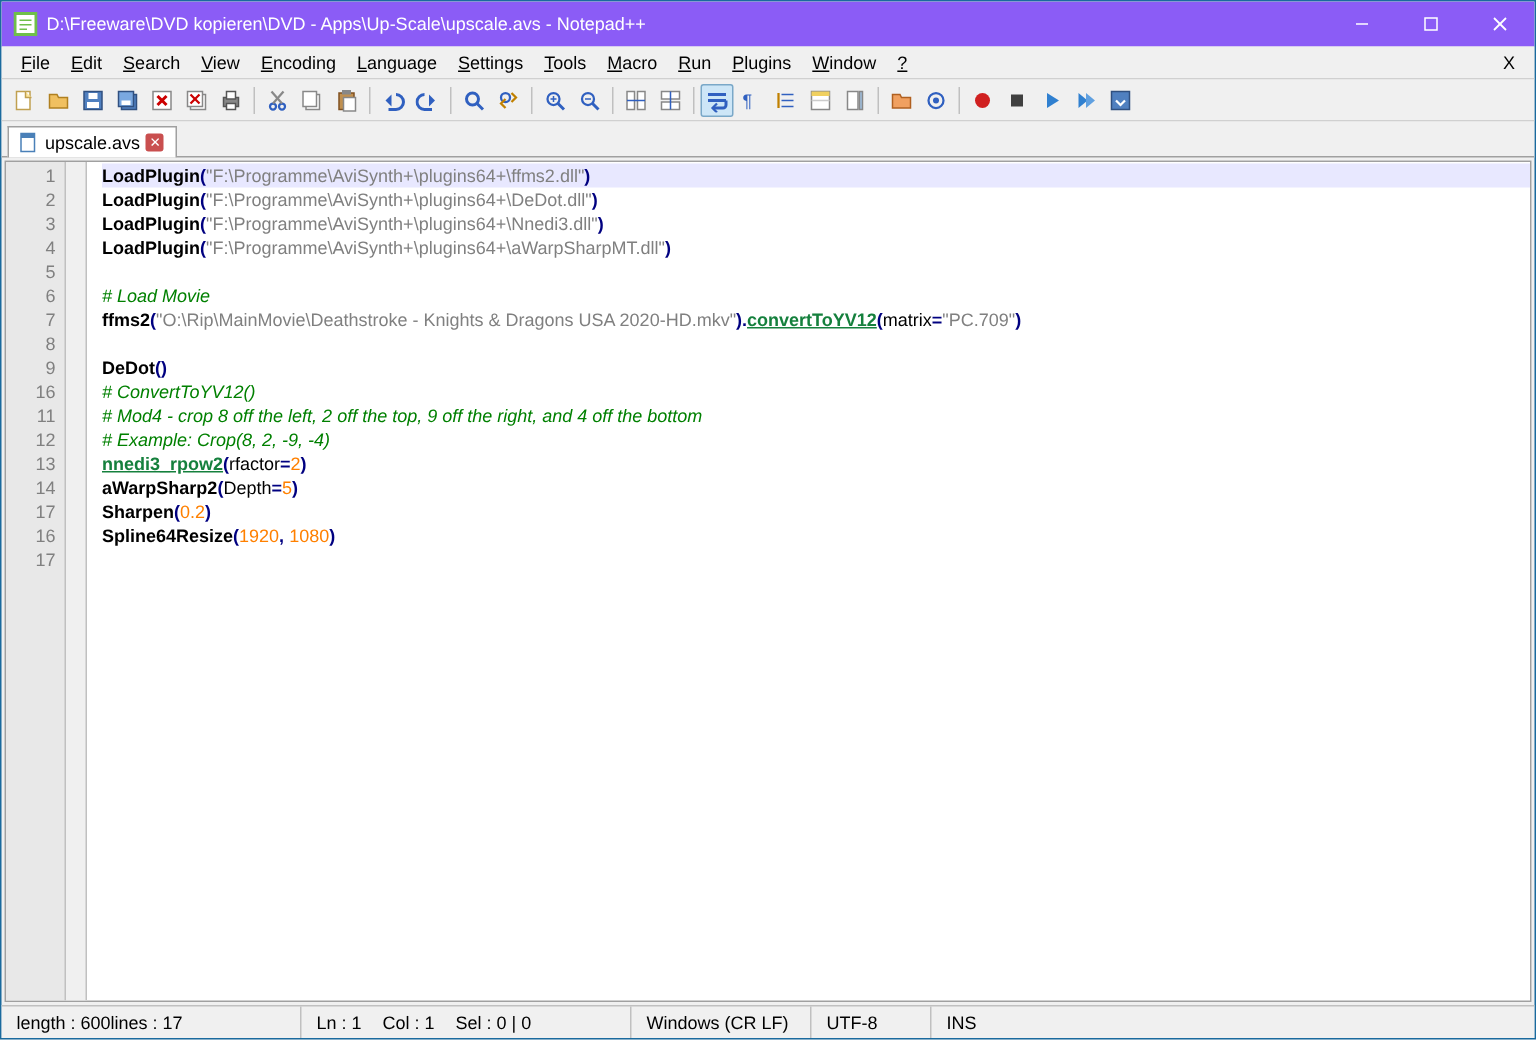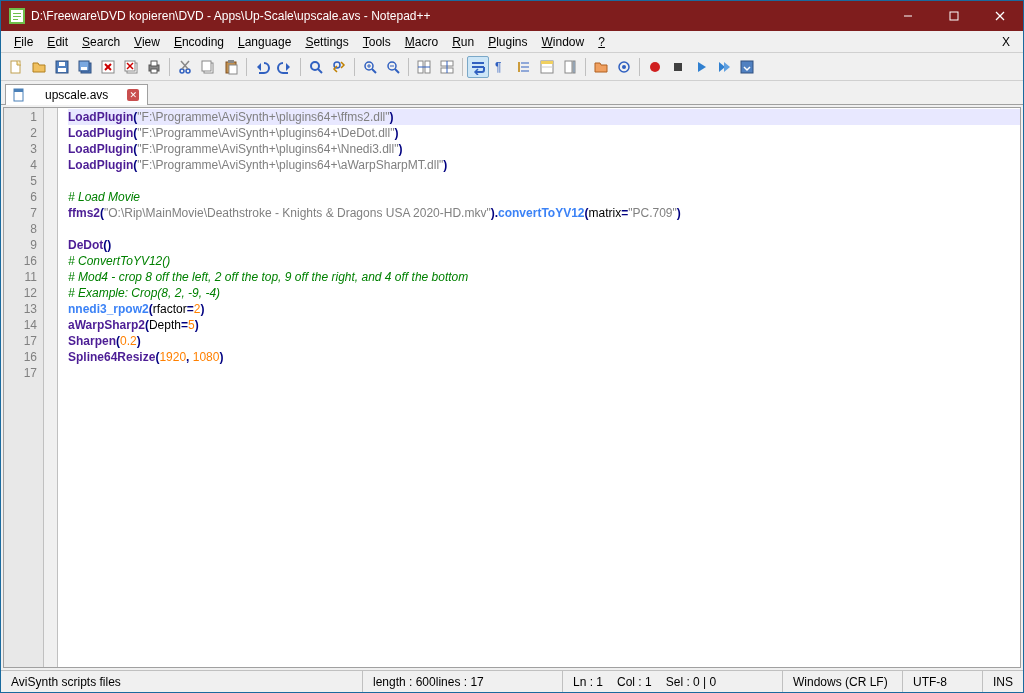--- a/index.html
+++ b/index.html
@@ -1,44 +1,44 @@
 <!DOCTYPE html>
 <html><head>
 <meta charset="utf-8">
 <style>
 * { margin:0; padding:0; box-sizing:border-box; font-family:"Segoe UI",Tahoma,sans-serif; font-size:12px; }
 body { background:#f0f0f0; width:1024px; height:693px; overflow:hidden; display:flex; flex-direction:column; border:1px solid #1a6a9e; }
-.titlebar { background:#7f1d1d; height:30px; display:flex; align-items:center; color:#fff; padding-left:8px; }
+.titlebar { background:#8b5cf6; height:30px; display:flex; align-items:center; color:#fff; padding-left:8px; }
 .titlebar .icon { width:16px; height:16px; margin-right:6px; }
 .title-text { flex:1; font-size:12px; }
 .win-controls { display:flex; height:100%; }
 .win-btn { width:46px; display:flex; align-items:center; justify-content:center; color:#fff; cursor:pointer; }
 .menubar { background:#f0f0f0; height:22px; display:flex; align-items:center; padding:0 6px; border-bottom:1px solid #d0d0d0; }
 .menu-item { padding:4px 7px; cursor:pointer; font-size:12px; }
 .menu-item .ul { text-decoration:underline; }
 .menu-spacer { flex:1; }
 .toolbar { background:#f0f0f0; height:28px; display:flex; align-items:center; padding:0 4px; border-bottom:1px solid #d0d0d0; gap:1px; }
 .tb-btn { width:22px; height:22px; display:flex; align-items:center; justify-content:center; cursor:pointer; border:1px solid transparent; border-radius:2px; }
 .tb-btn svg { width:16px; height:16px; }
 .tb-btn.active { background:#cde6f7; border-color:#7aa8c8; }
 .tb-sep { width:1px; height:18px; background:#c0c0c0; margin:0 3px; }
 .tabbar { background:#f0f0f0; height:24px; display:flex; align-items:flex-end; padding-left:4px; border-bottom:1px solid #a0a0a0; }
-.tab { background:#fff; border:1px solid #a0a0a0; border-bottom:none; padding:3px 8px 3px 6px; display:flex; align-items:center; gap:19px; font-size:12px; position:relative; top:1px; cursor:pointer; }
+.tab { background:#fff; border:1px solid #a0a0a0; border-bottom:none; padding:3px 8px 3px 6px; display:flex; align-items:center; gap:4px; font-size:12px; position:relative; top:1px; cursor:pointer; }
 .tab .file-icon { width:14px; height:14px; }
 .tab-close { width:12px; height:12px; background:#c94f4f; border-radius:2px; display:flex; align-items:center; justify-content:center; color:#fff; font-size:9px; line-height:1; cursor:pointer; }
 .editor { flex:1; background:#fff; display:flex; overflow:hidden; position:relative; margin:2px; border:1px solid #a0a0a0; }
 .gutter-fold { width:14px; background:#f0f0f0; border-right:1px solid #c0c0c0; }
 .gutter { width:40px; background:#e8e8e8; border-right:1px solid #c0c0c0; text-align:right; padding:1px 6px 0 0; color:#808080; font-family:Consolas,monospace; font-size:13px; line-height:16px; }
 .code { flex:1; padding:1px 0 0 10px; font-family:Consolas,monospace; font-size:13px; line-height:16px; white-space:pre; overflow:auto; }
 .code .line { height:16px; }
 .line.hl { background:#e8e8ff; }
-.tok-fn { color:#4c1d95; font-weight:bold; }
+.tok-fn { color:#000000; font-weight:bold; }
 .tok-str { color:#808080; }
 .tok-cmt { color:#008000;font-style:italic; }
-.tok-kw { color:#3b82f6; font-weight:bold; }
+.tok-kw { color:#15803d; font-weight:bold;text-decoration:underline; }
 .tok-num { color:#ff8000; }
 .tok-op { color:#000080; font-weight:bold; }
 .statusbar { height:22px; background:#f0f0f0; border-top:1px solid #c0c0c0; display:flex; align-items:center; font-size:12px; }
 .status-cell { padding:0 10px; border-right:1px solid #c0c0c0; height:100%; display:flex; align-items:center; }
 .status-cell.grow { flex:1; }
 </style>
 </head>
 <body>
 
 <div class="titlebar">
@@ -322,21 +322,20 @@
       <div>14</div>
       <div>17</div>
       <div>16</div>
       <div>17</div>
     </div>
   <div class="gutter-fold"></div>
   <div class="code" id="code"><div class="line hl"><span class="tok-fn">LoadPlugin</span><span class="tok-op">(</span><span class="tok-str">"F:\Programme\AviSynth+\plugins64+\ffms2.dll"</span><span class="tok-op">)</span></div><div class="line"><span class="tok-fn">LoadPlugin</span><span class="tok-op">(</span><span class="tok-str">"F:\Programme\AviSynth+\plugins64+\DeDot.dll"</span><span class="tok-op">)</span></div><div class="line"><span class="tok-fn">LoadPlugin</span><span class="tok-op">(</span><span class="tok-str">"F:\Programme\AviSynth+\plugins64+\Nnedi3.dll"</span><span class="tok-op">)</span></div><div class="line"><span class="tok-fn">LoadPlugin</span><span class="tok-op">(</span><span class="tok-str">"F:\Programme\AviSynth+\plugins64+\aWarpSharpMT.dll"</span><span class="tok-op">)</span></div><div class="line">&nbsp;</div><div class="line"><span class="tok-cmt"># Load Movie</span></div><div class="line"><span class="tok-fn">ffms2</span><span class="tok-op">(</span><span class="tok-str">"O:\Rip\MainMovie\Deathstroke - Knights &amp; Dragons USA 2020-HD.mkv"</span><span class="tok-op">).</span><span class="tok-kw">convertToYV12</span><span class="tok-op">(</span><span class="">matrix</span><span class="tok-op">=</span><span class="tok-str">"PC.709"</span><span class="tok-op">)</span></div><div class="line">&nbsp;</div><div class="line"><span class="tok-fn">DeDot</span><span class="tok-op">()</span></div><div class="line"><span class="tok-cmt"># ConvertToYV12()</span></div><div class="line"><span class="tok-cmt"># Mod4 - crop 8 off the left, 2 off the top, 9 off the right, and 4 off the bottom</span></div><div class="line"><span class="tok-cmt"># Example: Crop(8, 2, -9, -4)</span></div><div class="line"><span class="tok-kw">nnedi3_rpow2</span><span class="tok-op">(</span><span class="">rfactor</span><span class="tok-op">=</span><span class="tok-num">2</span><span class="tok-op">)</span></div><div class="line"><span class="tok-fn">aWarpSharp2</span><span class="tok-op">(</span><span class="">Depth</span><span class="tok-op">=</span><span class="tok-num">5</span><span class="tok-op">)</span></div><div class="line"><span class="tok-fn">Sharpen</span><span class="tok-op">(</span><span class="tok-num">0.2</span><span class="tok-op">)</span></div><div class="line"><span class="tok-fn">Spline64Resize</span><span class="tok-op">(</span><span class="tok-num">1920</span><span class="tok-op">, </span><span class="tok-num">1080</span><span class="tok-op">)</span></div><div class="line">&nbsp;</div></div>
 </div>
 
 <div class="statusbar">
-  <div class="status-cell grow">AviSynth scripts files</div>
   <div class="status-cell" style="width:200px;">
     <span>length : 600</span>
     <span>lines : 17</span>
   </div>
   <div class="status-cell" style="width:220px;gap:14px">
     <span>Ln : 1</span>
     <span>Col : 1</span>
     <span>Sel : 0 | 0</span>
   </div>
   <div class="status-cell" style="width:120px">Windows (CR LF)</div>

